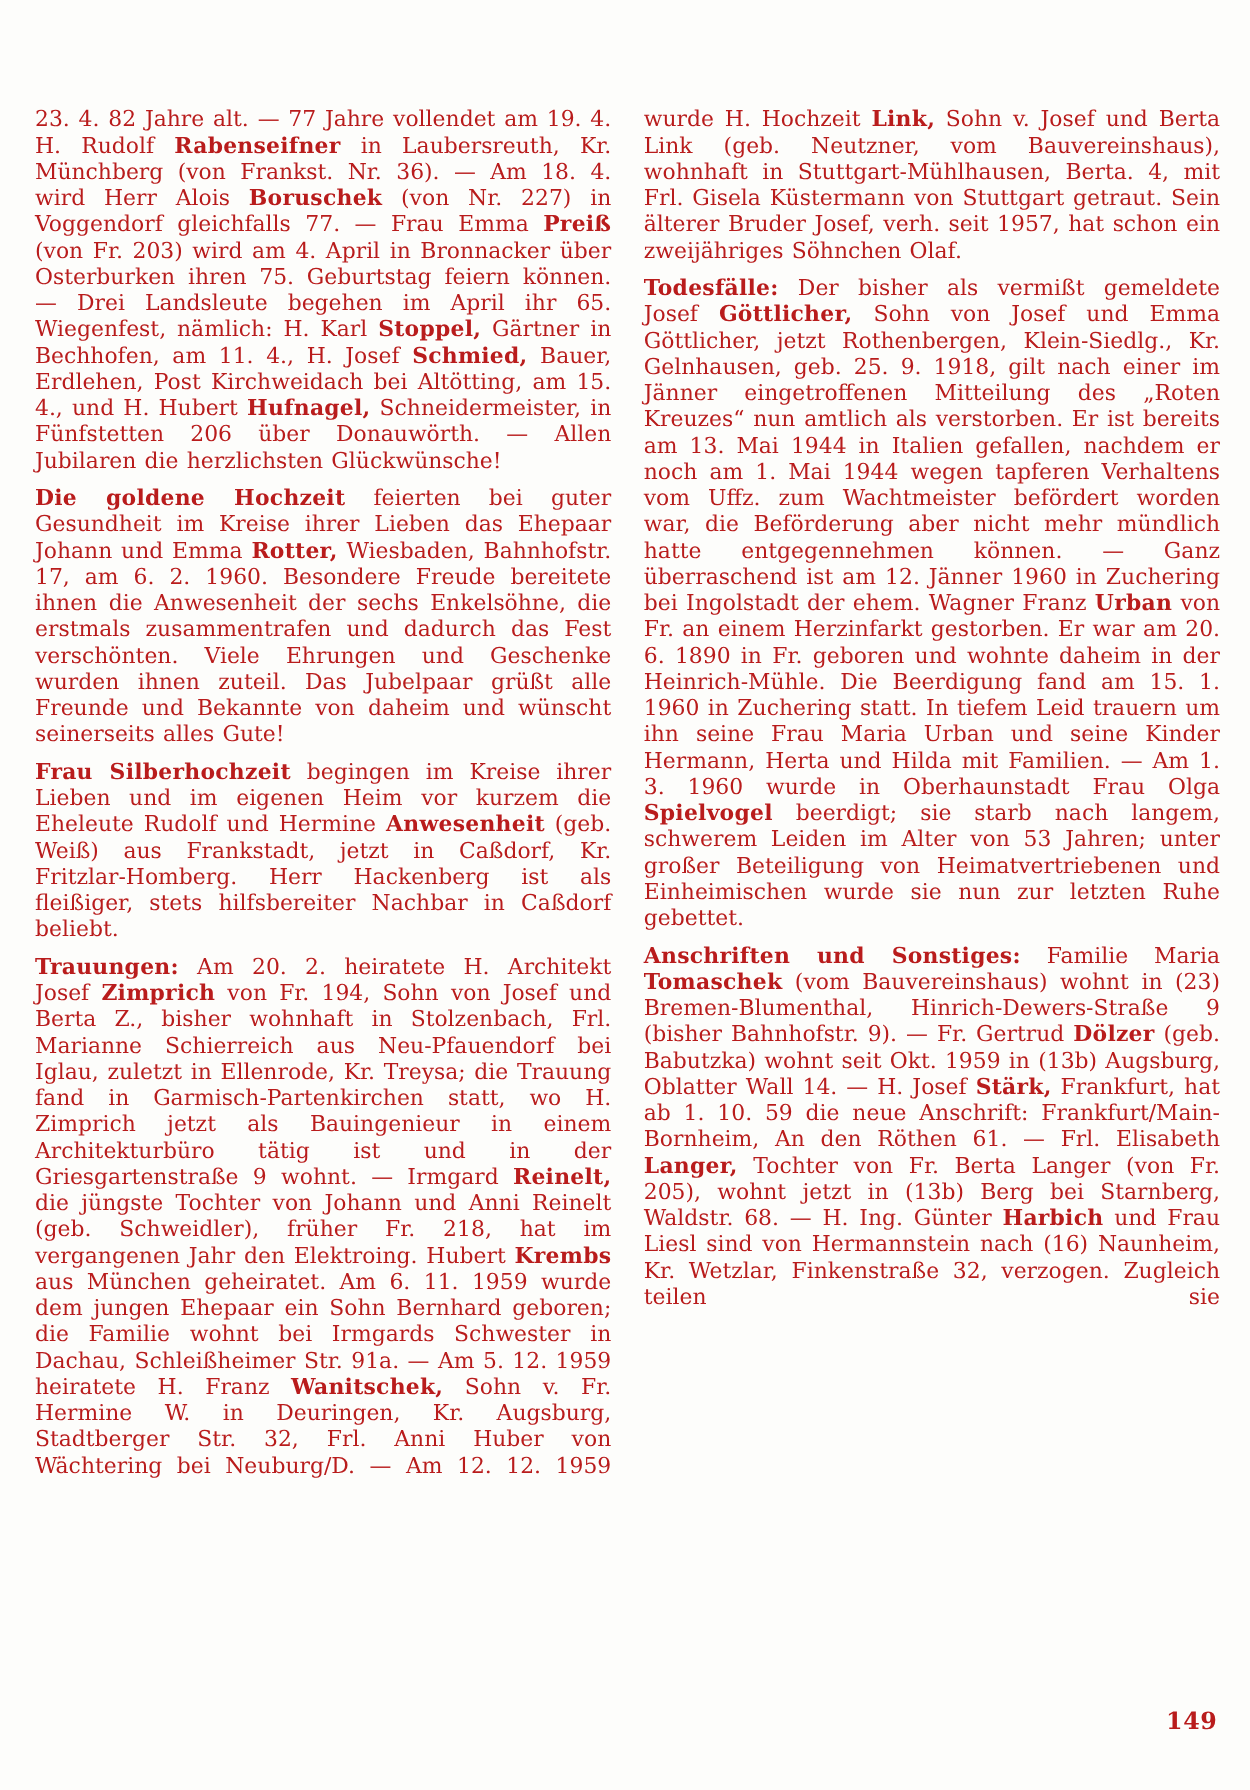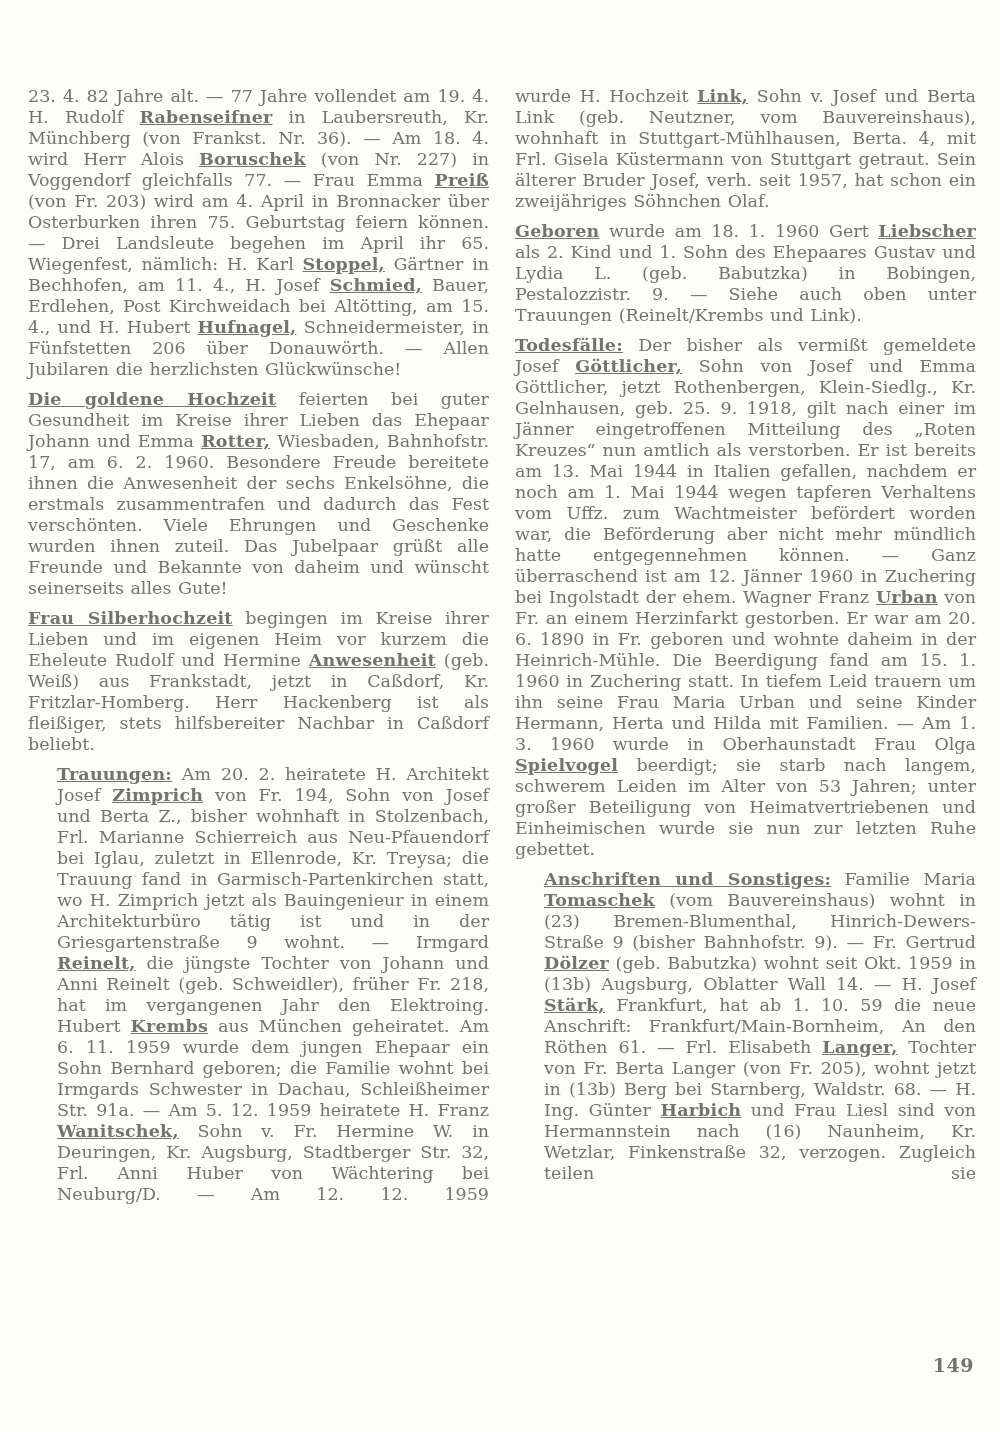--- a/index.html
+++ b/index.html
@@ -6,21 +6,21 @@
     margin: 0;
     padding: 0;
     background: #e9e9e7;
   }
   .page {
     position: relative;
     width: 1000px;
     height: 1432px;
     margin: 0 auto;
     background: #fdfdfb;
-    color: #737373;
+    color: #b91c1c;
     box-sizing: border-box;
     padding: 86px 24px 0 28px;
     font-family: "DejaVu Serif", "Liberation Serif", serif;
     font-size: 17.5px;
     line-height: 21px;
     overflow: hidden;
   }
   .columns {
     display: grid;
     grid-template-columns: 1fr 1fr;
@@ -28,48 +28,45 @@
   }
   .col p {
     margin: 0 0 9px 0;
     text-align: justify;
     hyphens: auto;
     -webkit-hyphens: auto;
     word-spacing: 1px;
   }
   .col p.justify-last {
     text-align-last: justify;
-    margin-left: 29px;
   }
   .col p b {
     font-weight: 700;
     letter-spacing: 0.2px;
-    text-decoration: underline;
   }
   .page-number {
     position: absolute;
     right: 26px;
-    bottom: 56px;
+    bottom: 44px;
     font-weight: 700;
     font-size: 19px;
     letter-spacing: 0.5px;
   }
 </style>
 </head>
 <body>
 
 <div class="page">
   <div class="columns">
     <div class="col">
         <p><span>23. 4. 82 Jahre alt. — 77 Jahre vollendet am 19. 4. H. Rudolf </span><b>Rabenseifner</b><span> in Laubersreuth, Kr. Münchberg (von Frankst. Nr. 36). — Am 18. 4. wird Herr Alois </span><b>Boruschek</b><span> (von Nr. 227) in Voggendorf gleichfalls 77. — Frau Emma </span><b>Preiß</b><span> (von Fr. 203) wird am 4. April in Bronnacker über Osterburken ihren 75. Geburtstag feiern können. — Drei Landsleute begehen im April ihr 65. Wiegenfest, nämlich: H. Karl </span><b>Stoppel,</b><span> Gärtner in Bechhofen, am 11. 4., H. Josef </span><b>Schmied,</b><span> Bauer, Erdlehen, Post Kirchweidach bei Altötting, am 15. 4., und H. Hubert </span><b>Hufnagel,</b><span> Schneidermeister, in Fünfstetten 206 über Donauwörth. — Allen Jubilaren die herzlichsten Glückwünsche!</span></p>
         <p><b>Die goldene Hochzeit</b><span> feierten bei guter Gesundheit im Kreise ihrer Lieben das Ehepaar Johann und Emma </span><b>Rotter,</b><span> Wiesbaden, Bahnhofstr. 17, am 6. 2. 1960. Besondere Freude bereitete ihnen die Anwesenheit der sechs Enkelsöhne, die erstmals zusammentrafen und dadurch das Fest verschönten. Viele Ehrungen und Geschenke wurden ihnen zuteil. Das Jubelpaar grüßt alle Freunde und Bekannte von daheim und wünscht seinerseits alles Gute!</span></p>
         <p><b>Frau Silberhochzeit</b><span> begingen im Kreise ihrer Lieben und im eigenen Heim vor kurzem die Eheleute Rudolf und Hermine </span><b>Anwesenheit</b><span> (geb. Weiß) aus Frankstadt, jetzt in Caßdorf, Kr. Fritzlar-Homberg. Herr Hackenberg ist als fleißiger, stets hilfsbereiter Nachbar in Caßdorf beliebt.</span></p>
         <p class="justify-last"><b>Trauungen:</b><span> Am 20. 2. heiratete H. Architekt Josef </span><b>Zimprich</b><span> von Fr. 194, Sohn von Josef und Berta Z., bisher wohnhaft in Stolzenbach, Frl. Marianne Schierreich aus Neu-Pfauendorf bei Iglau, zuletzt in Ellenrode, Kr. Treysa; die Trauung fand in Garmisch-Partenkirchen statt, wo H. Zimprich jetzt als Bauingenieur in einem Architekturbüro tätig ist und in der Griesgartenstraße 9 wohnt. — Irmgard </span><b>Reinelt,</b><span> die jüngste Tochter von Johann und Anni Reinelt (geb. Schweidler), früher Fr. 218, hat im vergangenen Jahr den Elektroing. Hubert </span><b>Krembs</b><span> aus München geheiratet. Am 6. 11. 1959 wurde dem jungen Ehepaar ein Sohn Bernhard geboren; die Familie wohnt bei Irmgards Schwester in Dachau, Schleißheimer Str. 91a. — Am 5. 12. 1959 heiratete H. Franz </span><b>Wanitschek,</b><span> Sohn v. Fr. Hermine W. in Deuringen, Kr. Augsburg, Stadtberger Str. 32, Frl. Anni Huber von Wächtering bei Neuburg/D. — Am 12. 12. 1959</span></p>
       </div>
     <div class="col">
         <p><span>wurde H. Hochzeit </span><b>Link,</b><span> Sohn v. Josef und Berta Link (geb. Neutzner, vom Bauvereinshaus), wohnhaft in Stuttgart-Mühlhausen, Berta. 4, mit Frl. Gisela Küstermann von Stuttgart getraut. Sein älterer Bruder Josef, verh. seit 1957, hat schon ein zweijähriges Söhnchen Olaf.</span></p>
-        <p><b>Geboren</b><span> wurde am 18. 1. 1960 Gert </span><b>Liebscher</b><span> als 2. Kind und 1. Sohn des Ehepaares Gustav und Lydia L. (geb. Babutzka) in Bobingen, Pestalozzistr. 9. — Siehe auch oben unter Trauungen (Reinelt/Krembs und Link).</span></p>
         <p><b>Todesfälle:</b><span> Der bisher als vermißt gemeldete Josef </span><b>Göttlicher,</b><span> Sohn von Josef und Emma Göttlicher, jetzt Rothenbergen, Klein-Siedlg., Kr. Gelnhausen, geb. 25. 9. 1918, gilt nach einer im Jänner eingetroffenen Mitteilung des „Roten Kreuzes“ nun amtlich als verstorben. Er ist bereits am 13. Mai 1944 in Italien gefallen, nachdem er noch am 1. Mai 1944 wegen tapferen Verhaltens vom Uffz. zum Wachtmeister befördert worden war, die Beförderung aber nicht mehr mündlich hatte entgegennehmen können. — Ganz überraschend ist am 12. Jänner 1960 in Zuchering bei Ingolstadt der ehem. Wagner Franz </span><b>Urban</b><span> von Fr. an einem Herzinfarkt gestorben. Er war am 20. 6. 1890 in Fr. geboren und wohnte daheim in der Heinrich-Mühle. Die Beerdigung fand am 15. 1. 1960 in Zuchering statt. In tiefem Leid trauern um ihn seine Frau Maria Urban und seine Kinder Hermann, Herta und Hilda mit Familien. — Am 1. 3. 1960 wurde in Oberhaunstadt Frau Olga </span><b>Spielvogel</b><span> beerdigt; sie starb nach langem, schwerem Leiden im Alter von 53 Jahren; unter großer Beteiligung von Heimatvertriebenen und Einheimischen wurde sie nun zur letzten Ruhe gebettet.</span></p>
         <p class="justify-last"><b>Anschriften und Sonstiges:</b><span> Familie Maria </span><b>Tomaschek</b><span> (vom Bauvereinshaus) wohnt in (23) Bremen-Blumenthal, Hinrich-Dewers-Straße 9 (bisher Bahnhofstr. 9). — Fr. Gertrud </span><b>Dölzer</b><span> (geb. Babutzka) wohnt seit Okt. 1959 in (13b) Augsburg, Oblatter Wall 14. — H. Josef </span><b>Stärk,</b><span> Frankfurt, hat ab 1. 10. 59 die neue Anschrift: Frankfurt/Main-Bornheim, An den Röthen 61. — Frl. Elisabeth </span><b>Langer,</b><span> Tochter von Fr. Berta Langer (von Fr. 205), wohnt jetzt in (13b) Berg bei Starnberg, Waldstr. 68. — H. Ing. Günter </span><b>Harbich</b><span> und Frau Liesl sind von Hermannstein nach (16) Naunheim, Kr. Wetzlar, Finkenstraße 32, verzogen. Zugleich teilen sie</span></p>
       </div>
   </div>
   <div class="page-number">149</div>
 </div>
 
 </body></html>

